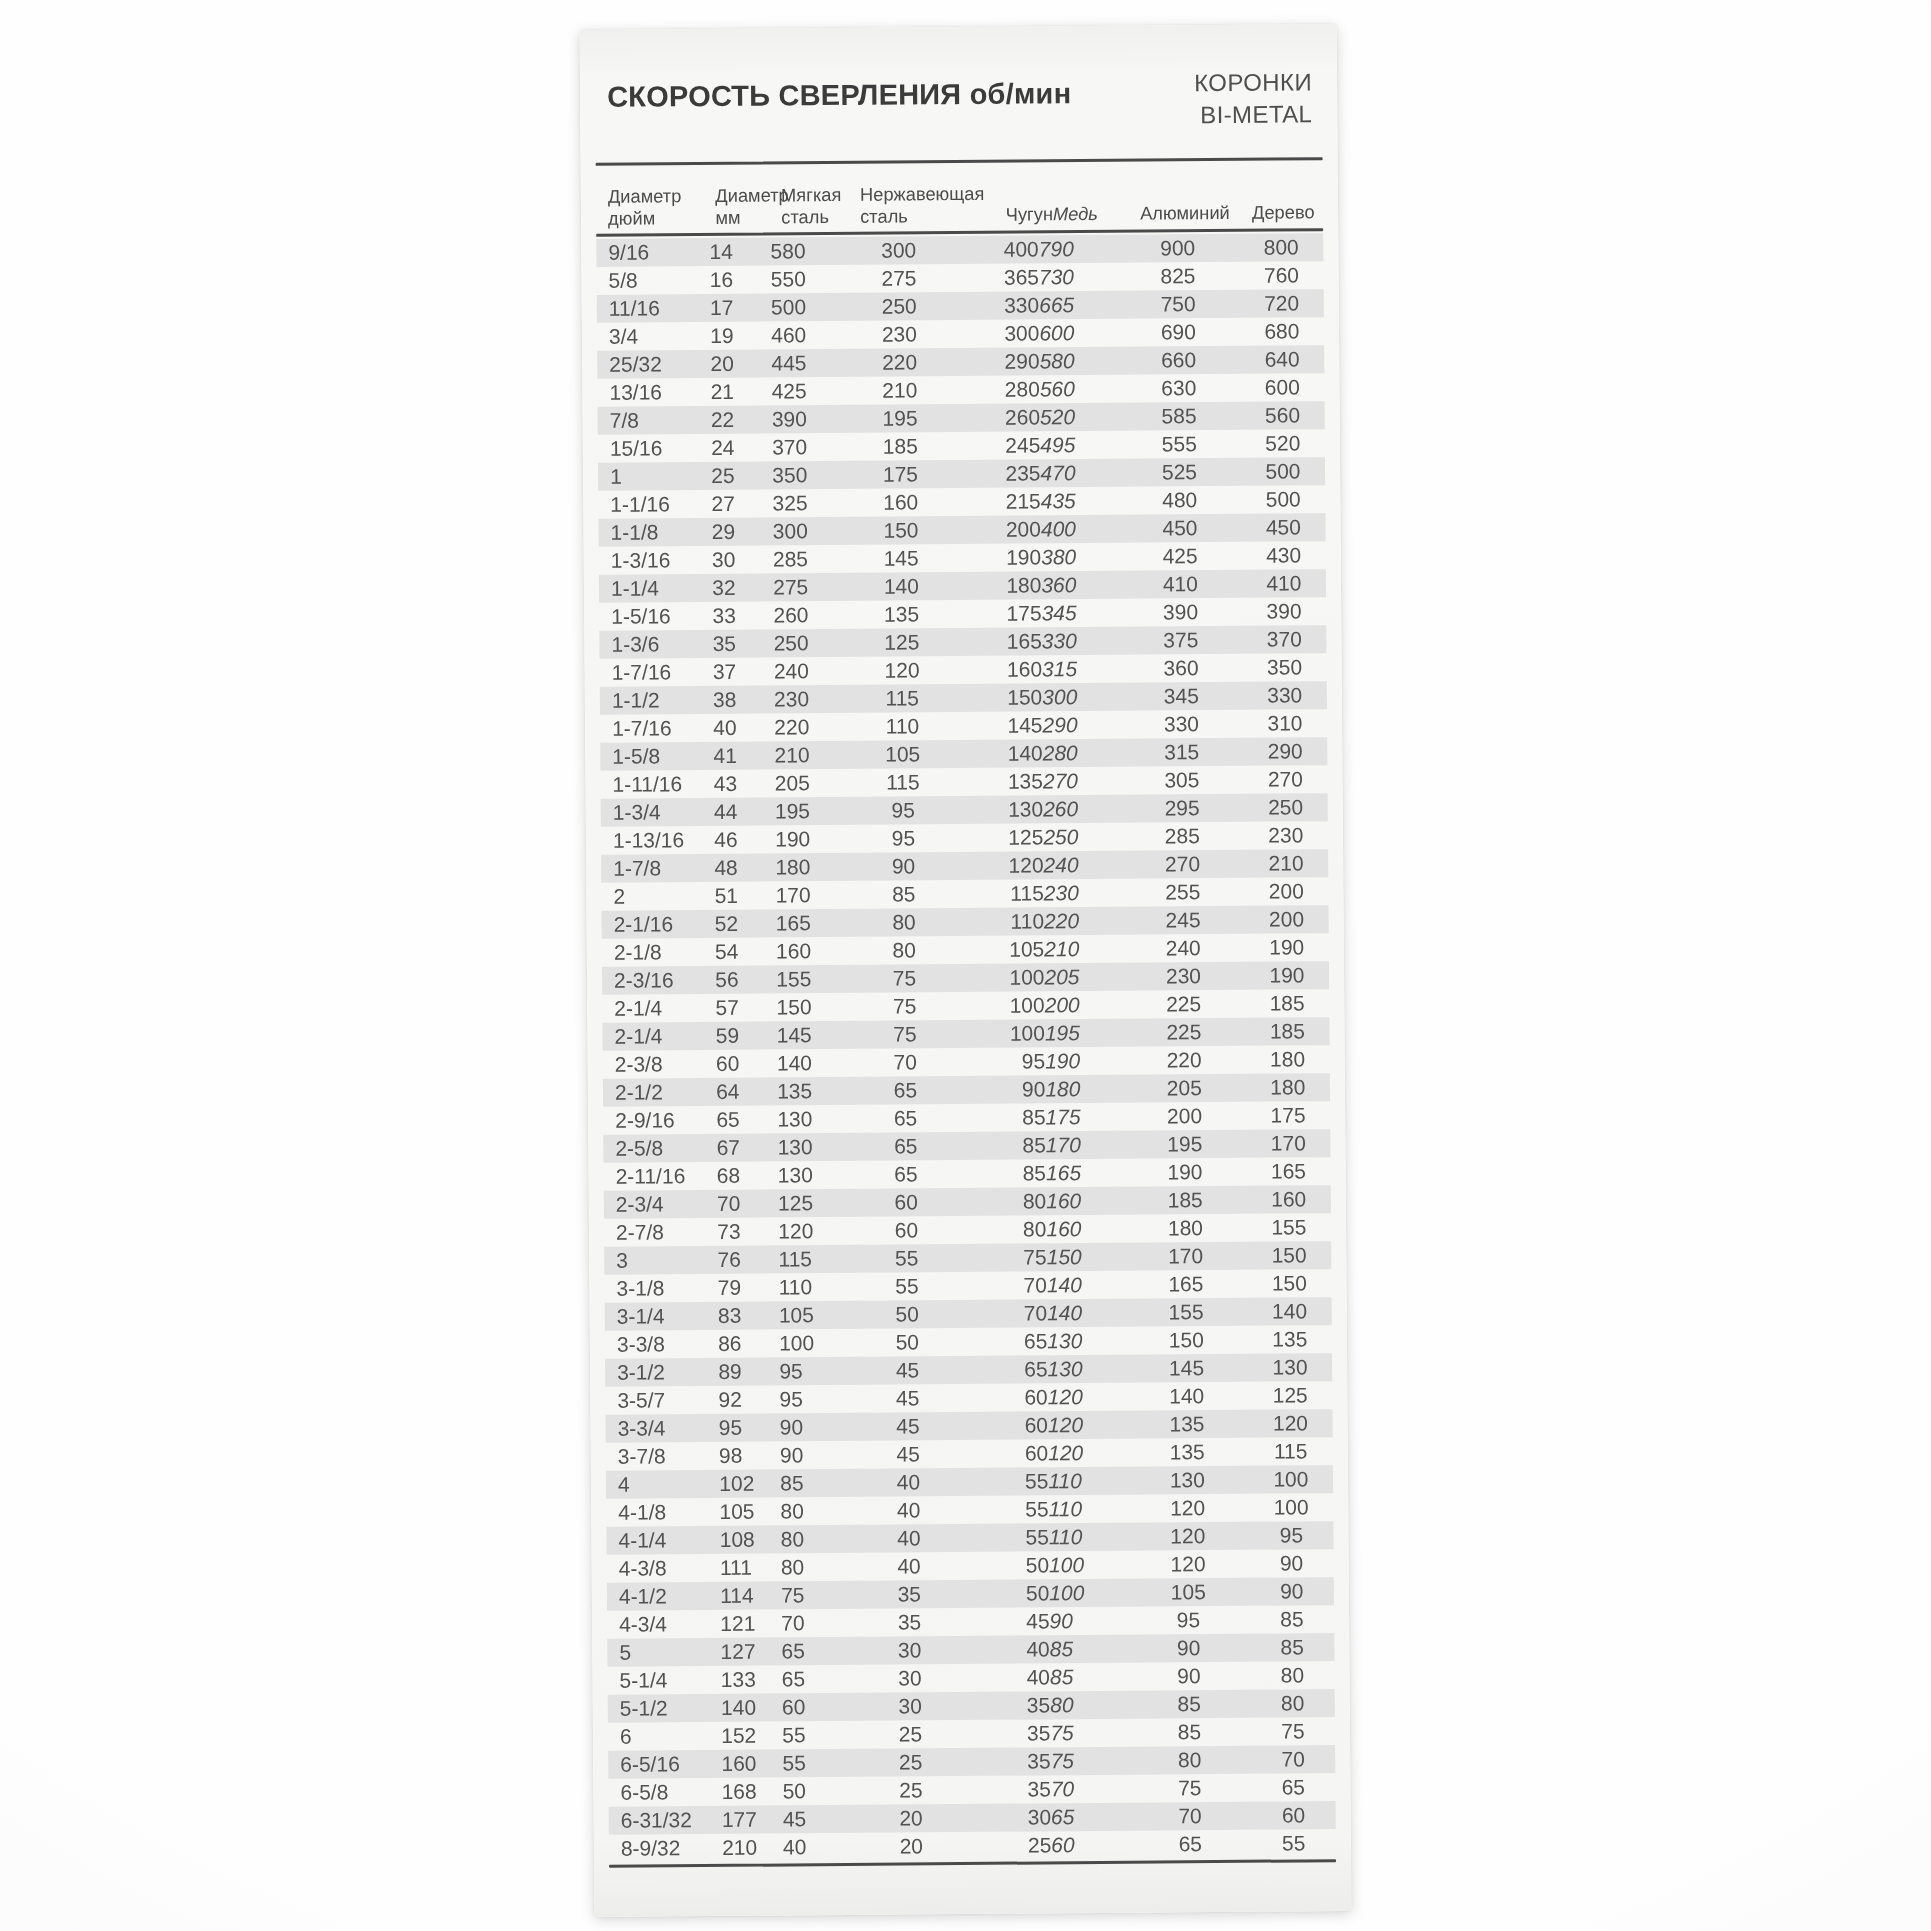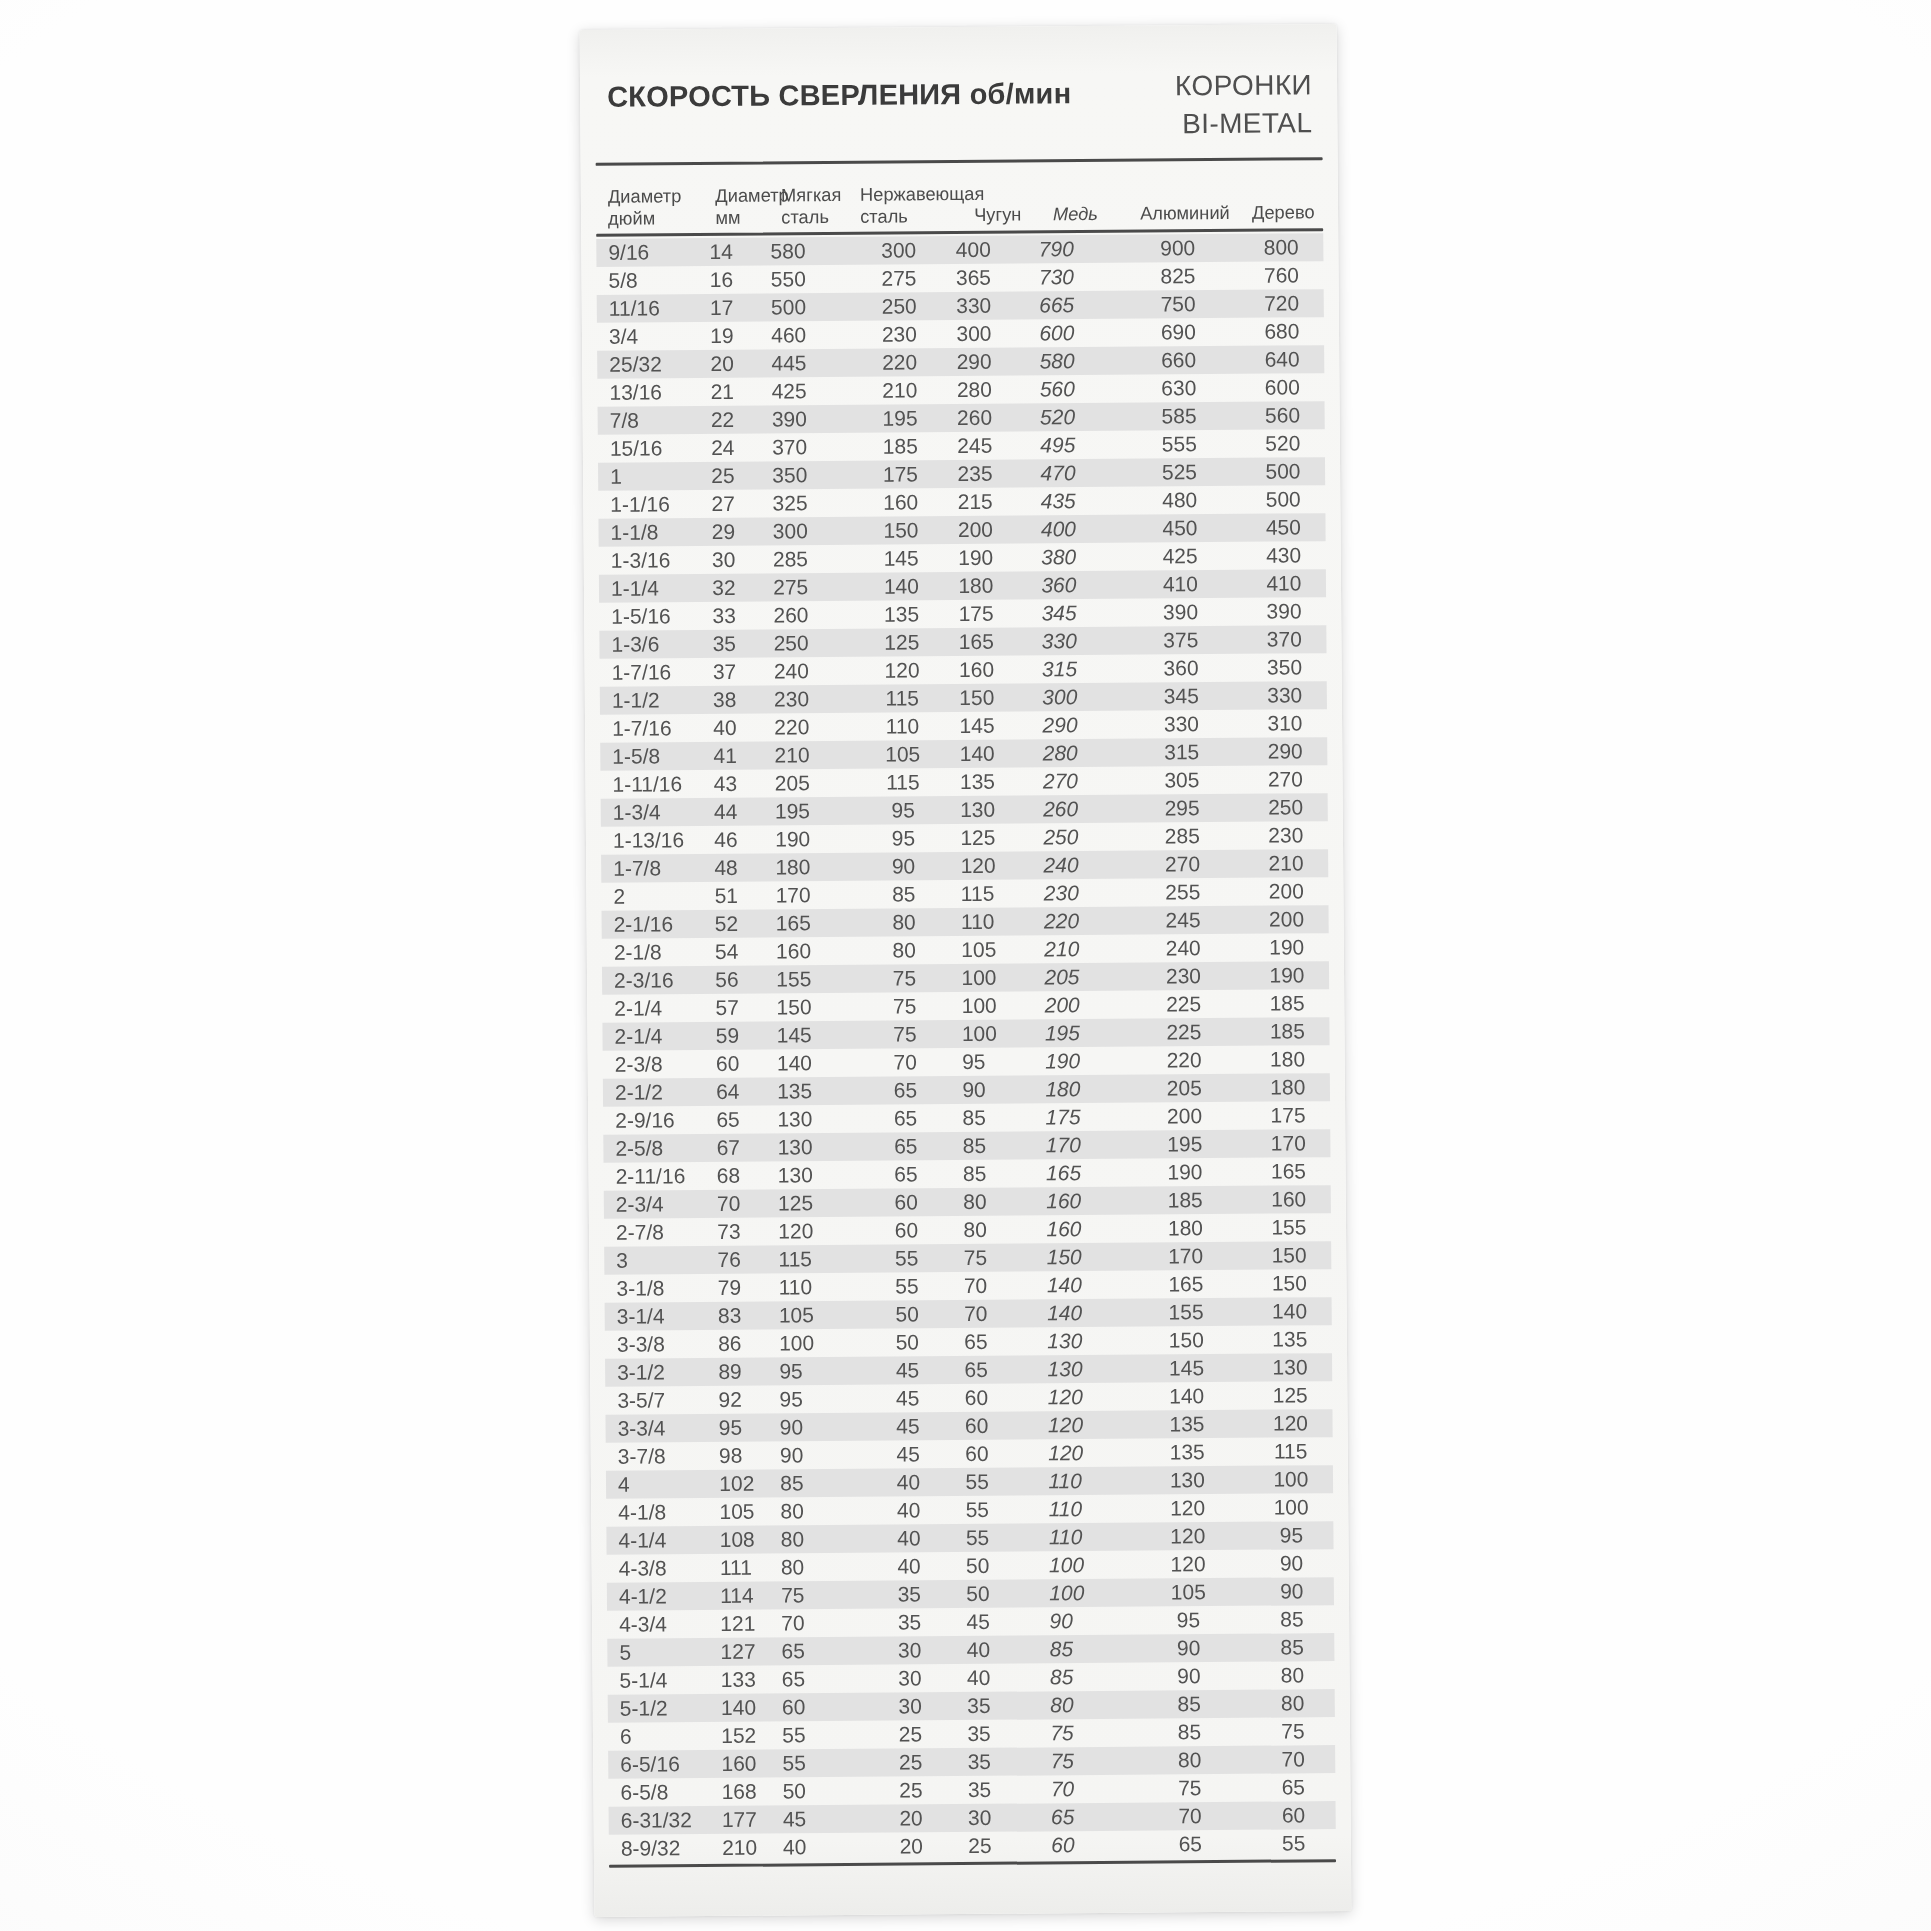--- a/index.html
+++ b/index.html
@@ -20,21 +20,21 @@
   }
   .titlebar{
     display:flex;justify-content:space-between;align-items:flex-start;
     padding:42px 25px 0 27px;height:56px;
   }
   .title{
     font-size:29px;font-weight:700;color:#3b3b3b;letter-spacing:0.2px;
     padding-top:8.7px;white-space:nowrap;
   }
   .brand{
-    text-align:right;font-size:28px;color:#4f4f4f;line-height:1.35;font-weight:400;
+    text-align:right;font-size:24px;color:#4f4f4f;line-height:1.35;font-weight:400;
     letter-spacing:0.4px;
   }
   .rule{height:2.9px;background:#4a4a4a;margin:35px 15.4px 0;border-radius:1px;}
   .rule.r2{margin:4.8px 15.4px 0;}
   .rule.r3{margin:1.9px 15.4px 0;}
   .colheaders{
     margin:7.7px 0 0;padding:0 15.4px;height:56px;
     display:flex;align-items:flex-end;
     font-size:18.3px;color:#4c4c4c;line-height:1.18;
   }
@@ -44,21 +44,21 @@
   .trow{display:flex;align-items:center;height:28px;}
   .trow:nth-child(odd){background:#e2e2e2;}
   .tcell{
     font-size:21px;color:#525252;white-space:nowrap;box-sizing:border-box;
   }
   
   .c0{width:108px;text-align:left;padding-left:11.6px;}
   .c1{width:60px;text-align:left;padding-left:4.8px;}
   .c2{width:77px;text-align:left;padding-left:5.8px;}
   .c3{width:114px;text-align:center;}
-  .c4{width:83px;text-align:left;}
+  .c4{width:83px;text-align:right;}
   .c5{width:77px;text-align:left;font-style:italic;}
   .c6{width:124px;text-align:center;}
   .c7{width:83px;text-align:center;}
   .hcell.c2,.hcell.c3{text-align:left;}
   .hcell.c3{padding-left:5.8px;}
 </style>
 </head>
 <body>
 
 <div class="scene">

